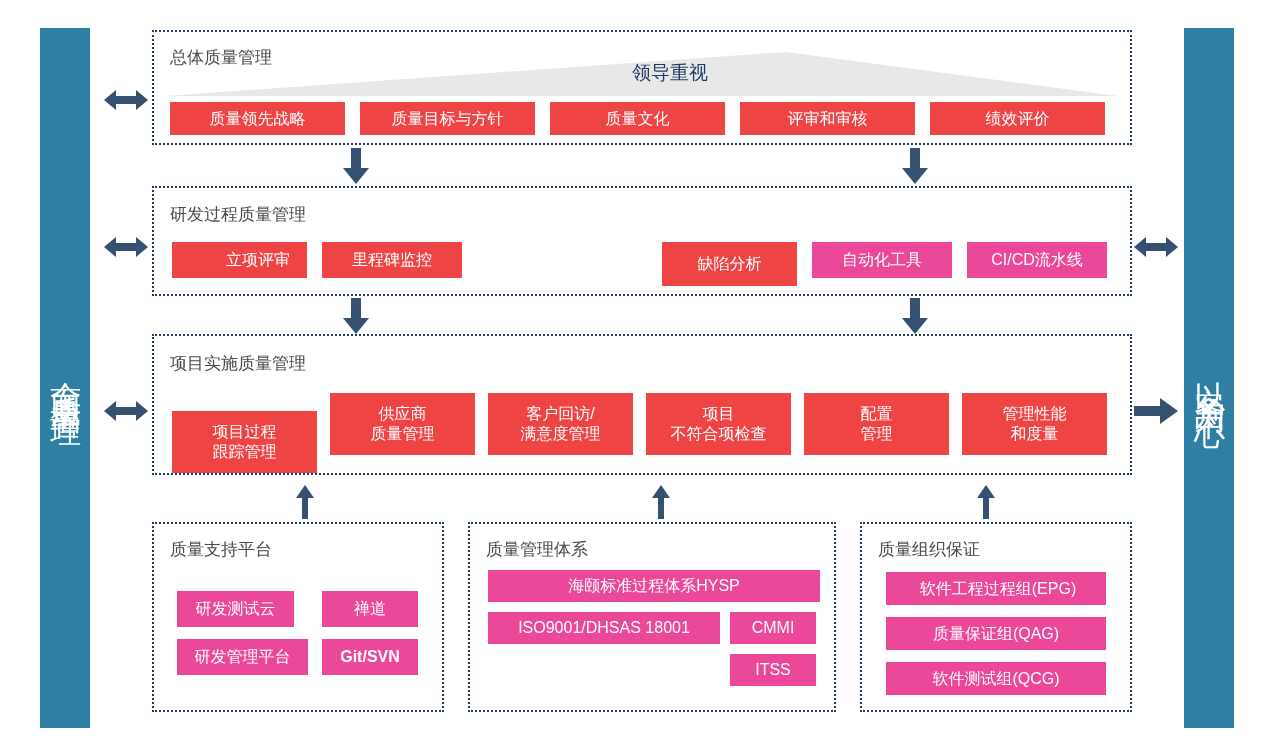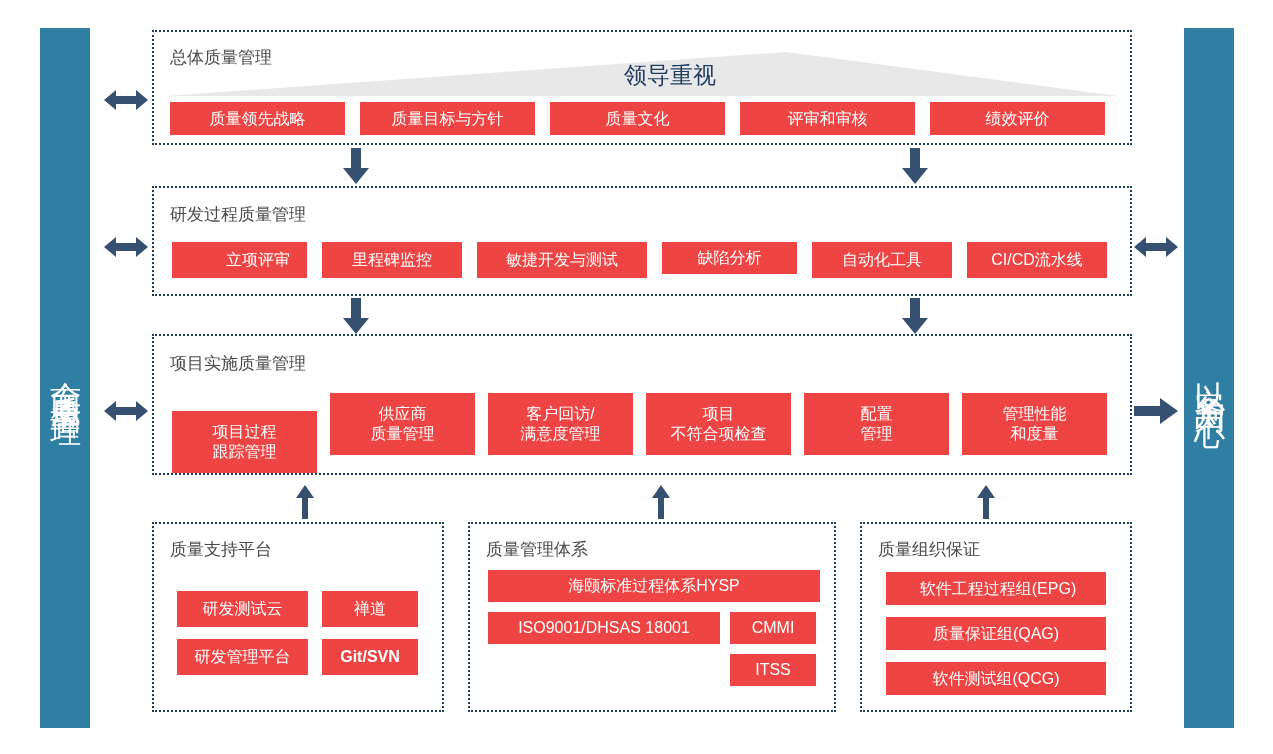--- a/index.html
+++ b/index.html
@@ -32,28 +32,28 @@
   }
 
   
   .chip{
     position:absolute;box-sizing:border-box;
     display:flex;align-items:center;justify-content:center;
     text-align:center;color:#ffffff;font-size:16px;line-height:1.25;
     padding:2px 4px;white-space:pre-line;
   }
   .navy{background:#ef4444;}
-  .teal{background:#ef4444;}
+  .teal{background:#ec4899;}
   .chip.bold{font-weight:bold;}
 
   
   #pyramid{position:absolute;left:166px;top:52px;width:952px;height:44px;}
   #pyramid-label{
     position:absolute;left:590px;top:60px;width:160px;
-    color:#1F3A5F;font-size:23px;text-align:center;
+    color:#1F3A5F;font-size:19px;text-align:center;
   }
 
   
   .arrow{position:absolute;}
 </style>
 </head>
 <body>
 
 <div class="canvas">
 
@@ -79,22 +79,21 @@
   <div class="chip navy" style="left:550px;top:102px;width:175px;height:33px;">质量文化</div>
   <div class="chip navy" style="left:740px;top:102px;width:175px;height:33px;">评审和审核</div>
   <div class="chip navy" style="left:930px;top:102px;width:175px;height:33px;">绩效评价</div>
 
   <div class="dotted" style="left:152px;top:186px;width:980px;height:110px;"></div>
 
   <div class="sec-title" style="left:170px;top:203px;">研发过程质量管理</div>
 
   <div class="chip navy" style="left:172px;top:242px;width:135px;height:36px;padding-left:41px;">立项评审</div>
   <div class="chip navy" style="left:322px;top:242px;width:140px;height:36px;">里程碑监控</div>
-  <div class="chip navy" style="left:477px;top:242px;width:170px;height:36px;">敏捷开发与测试</div>
-  <div class="chip navy" style="left:662px;top:242px;width:135px;height:32px;">缺陷分析</div>
+  <div class="chip navy" style="left:662px;top:242px;width:135px;height:44px;">缺陷分析</div>
   <div class="chip teal" style="left:812px;top:242px;width:140px;height:36px;">自动化工具</div>
   <div class="chip teal" style="left:967px;top:242px;width:140px;height:36px;">CI/CD流水线</div>
 
   <div class="dotted" style="left:152px;top:334px;width:980px;height:141px;"></div>
 
   <div class="sec-title" style="left:170px;top:352px;">项目实施质量管理</div>
 
   <div class="chip navy" style="left:172px;top:411px;width:145px;height:62px;">项目过程
 跟踪管理</div>
   <div class="chip navy" style="left:330px;top:393px;width:145px;height:62px;">供应商
@@ -105,21 +104,21 @@
 不符合项检查</div>
   <div class="chip navy" style="left:804px;top:393px;width:145px;height:62px;">配置
 管理</div>
   <div class="chip navy" style="left:962px;top:393px;width:145px;height:62px;">管理性能
 和度量</div>
 
   <div class="dotted" style="left:152px;top:522px;width:292px;height:190px;"></div>
 
   <div class="sec-title" style="left:170px;top:538px;">质量支持平台</div>
 
-  <div class="chip teal" style="left:177px;top:591px;width:131px;height:36px;">研发测试云</div>
+  <div class="chip teal" style="left:177px;top:591px;width:117px;height:36px;">研发测试云</div>
   <div class="chip teal" style="left:322px;top:591px;width:96px;height:36px;">禅道</div>
   <div class="chip teal" style="left:177px;top:639px;width:131px;height:36px;">研发管理平台</div>
   <div class="chip teal bold" style="left:322px;top:639px;width:96px;height:36px;">Git/SVN</div>
 
   <div class="dotted" style="left:468px;top:522px;width:368px;height:190px;"></div>
 
   <div class="sec-title" style="left:486px;top:538px;">质量管理体系</div>
 
   <div class="chip teal" style="left:488px;top:570px;width:332px;height:32px;text-align:right;">海颐标准过程体系HYSP</div>
   <div class="chip teal" style="left:488px;top:612px;width:232px;height:32px;">ISO9001/DHSAS 18001</div>

